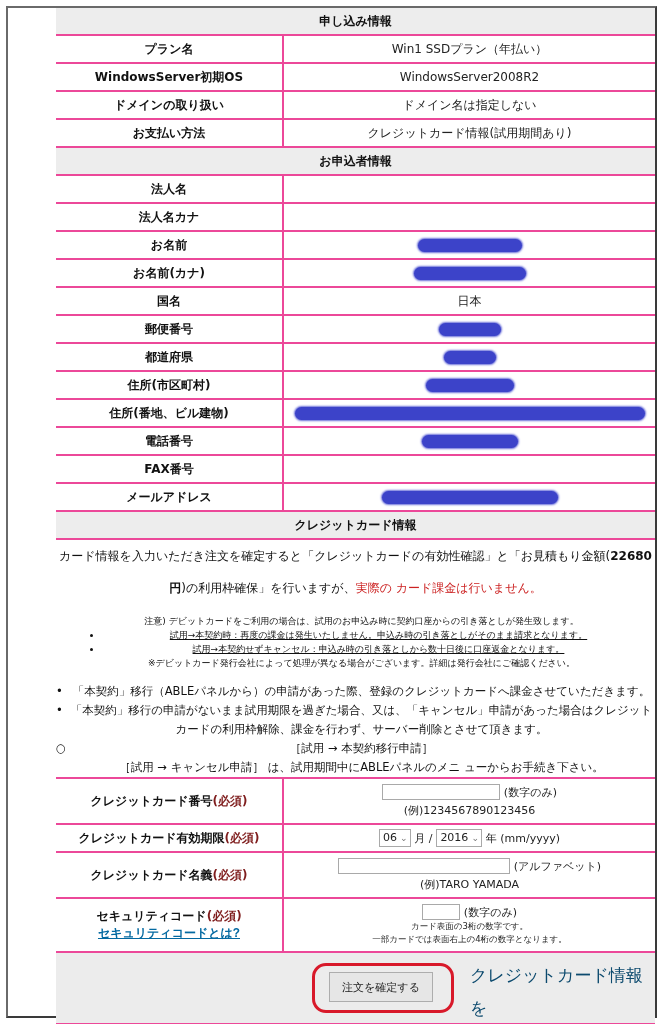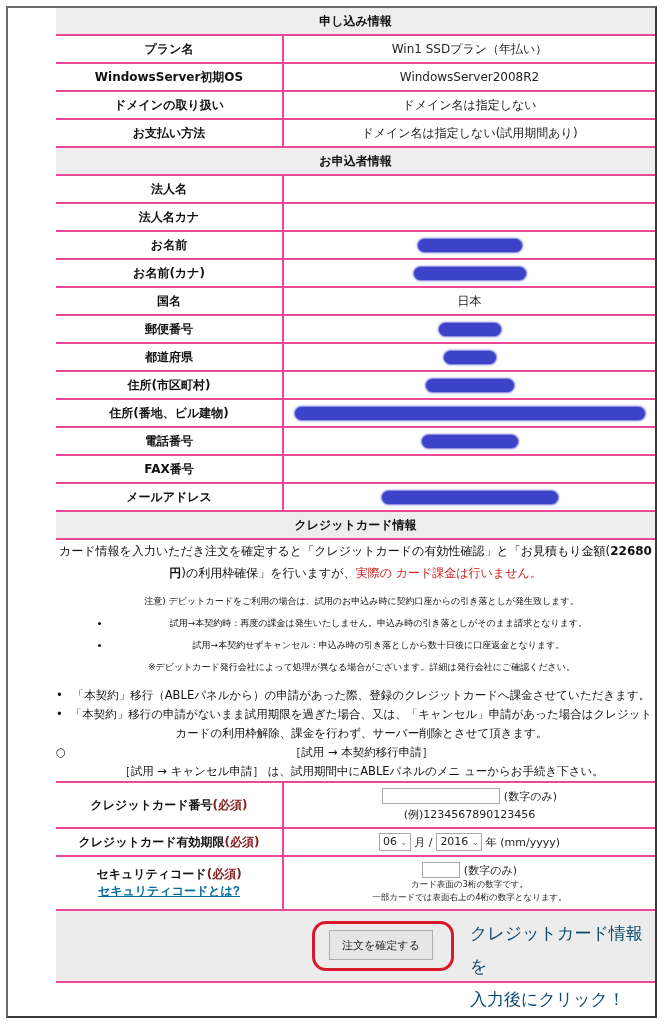--- a/index.html
+++ b/index.html
@@ -41,25 +41,25 @@
     display: inline-block; height: 13px; border-radius: 7px;
     background: #3c43c9;
     box-shadow: 0 0 2px 1px #6b70d9;
     vertical-align: middle;
   }
   .req { color: #7f1d1d; }
   td.info {
     text-align: left; padding: 6px 6px 4px 6px;
     font-size: 12px; line-height: 22px; font-weight: normal;
   }
-  .info-main { font-size: 12px; line-height: 22px; }
+  .info-main { font-size: 12px; line-height: 32px; }
   .info-main .red { color: #cc2222; }
   .note { font-size: 9px; line-height: 14px; margin: 10px 0 12px 12px; }
   .note ul { margin: 0; padding-left: 34px; list-style: disc; }
-  .note li { margin: 8px; }
+  .note li { margin: 0; text-decoration: underline; }
   .bullets { font-size: 11.5px; line-height: 19px; margin: 0; padding: 0; list-style: none; }
   .bullets li { position: relative; padding-left: 12px; }
   .bullets li .b { position: absolute; left: 0; top: 0; }
   input.txt {
     height: 14px; border: 1px solid #a9a9a9; padding: 0 2px;
     font-size: 11px; vertical-align: middle; background: #fff;
   }
   .sel {
     display: inline-block; border: 1px solid #a9a9a9; height: 16px; line-height: 16px;
     font-size: 11px; padding: 0 2px 0 3px; vertical-align: middle; background: #fff;
@@ -109,21 +109,21 @@
   <tr>
     <td class="label">WindowsServer初期OS</td>
     <td class="value">WindowsServer2008R2</td>
   </tr>
   <tr>
     <td class="label">ドメインの取り扱い</td>
     <td class="value">ドメイン名は指定しない</td>
   </tr>
   <tr>
     <td class="label">お支払い方法</td>
-    <td class="value">ドメイン名は指定しない(試用期間あり)</td>
+    <td class="value">クレジットカード情報(試用期間あり)</td>
   </tr>
 
   <tr>
           <th colspan="2" class="section">お申込者情報</th>
         </tr>
   <tr style="height:28px">
     <td class="label">法人名</td>
     <td class="value"></td>
   </tr>
   <tr style="height:28px">
@@ -205,20 +205,27 @@
   </tr>
   <tr style="height:28px">
     <td class="label"><span>クレジットカード有効期限</span><span class="req">(必須)</span></td>
     <td class="value">
       <span class="sel"><span>06</span><span class="chev">⌄</span></span>
       <span class="hint">月 /</span>
       <span class="sel"><span>2016</span><span class="chev">⌄</span></span>
       <span class="hint">年 (mm/yyyy)</span>
     </td>
   </tr>
+  <tr style="height:46px">
+    <td class="label"><span>クレジットカード名義</span><span class="req">(必須)</span></td>
+    <td class="value">
+      <div><input class="txt" type="text" style="width: 166px;" value=""> <span class="hint">(アルファベット)</span></div>
+      <div class="hint" style="margin-top:3px">(例)TARO YAMADA</div>
+    </td>
+  </tr>
   <tr style="height:54px">
     <td class="label">
       <div><span>セキュリティコード</span><span class="req">(必須)</span></div>
       <a class="link" href="#">セキュリティコードとは?</a>
     </td>
     <td class="value">
       <div><input class="txt" type="text" style="width: 32px;" value=""> <span class="hint">(数字のみ)</span></div>
       <div class="small">カード表面の3桁の数字です。</div>
       <div class="small">一部カードでは表面右上の4桁の数字となります。</div>
     </td>

